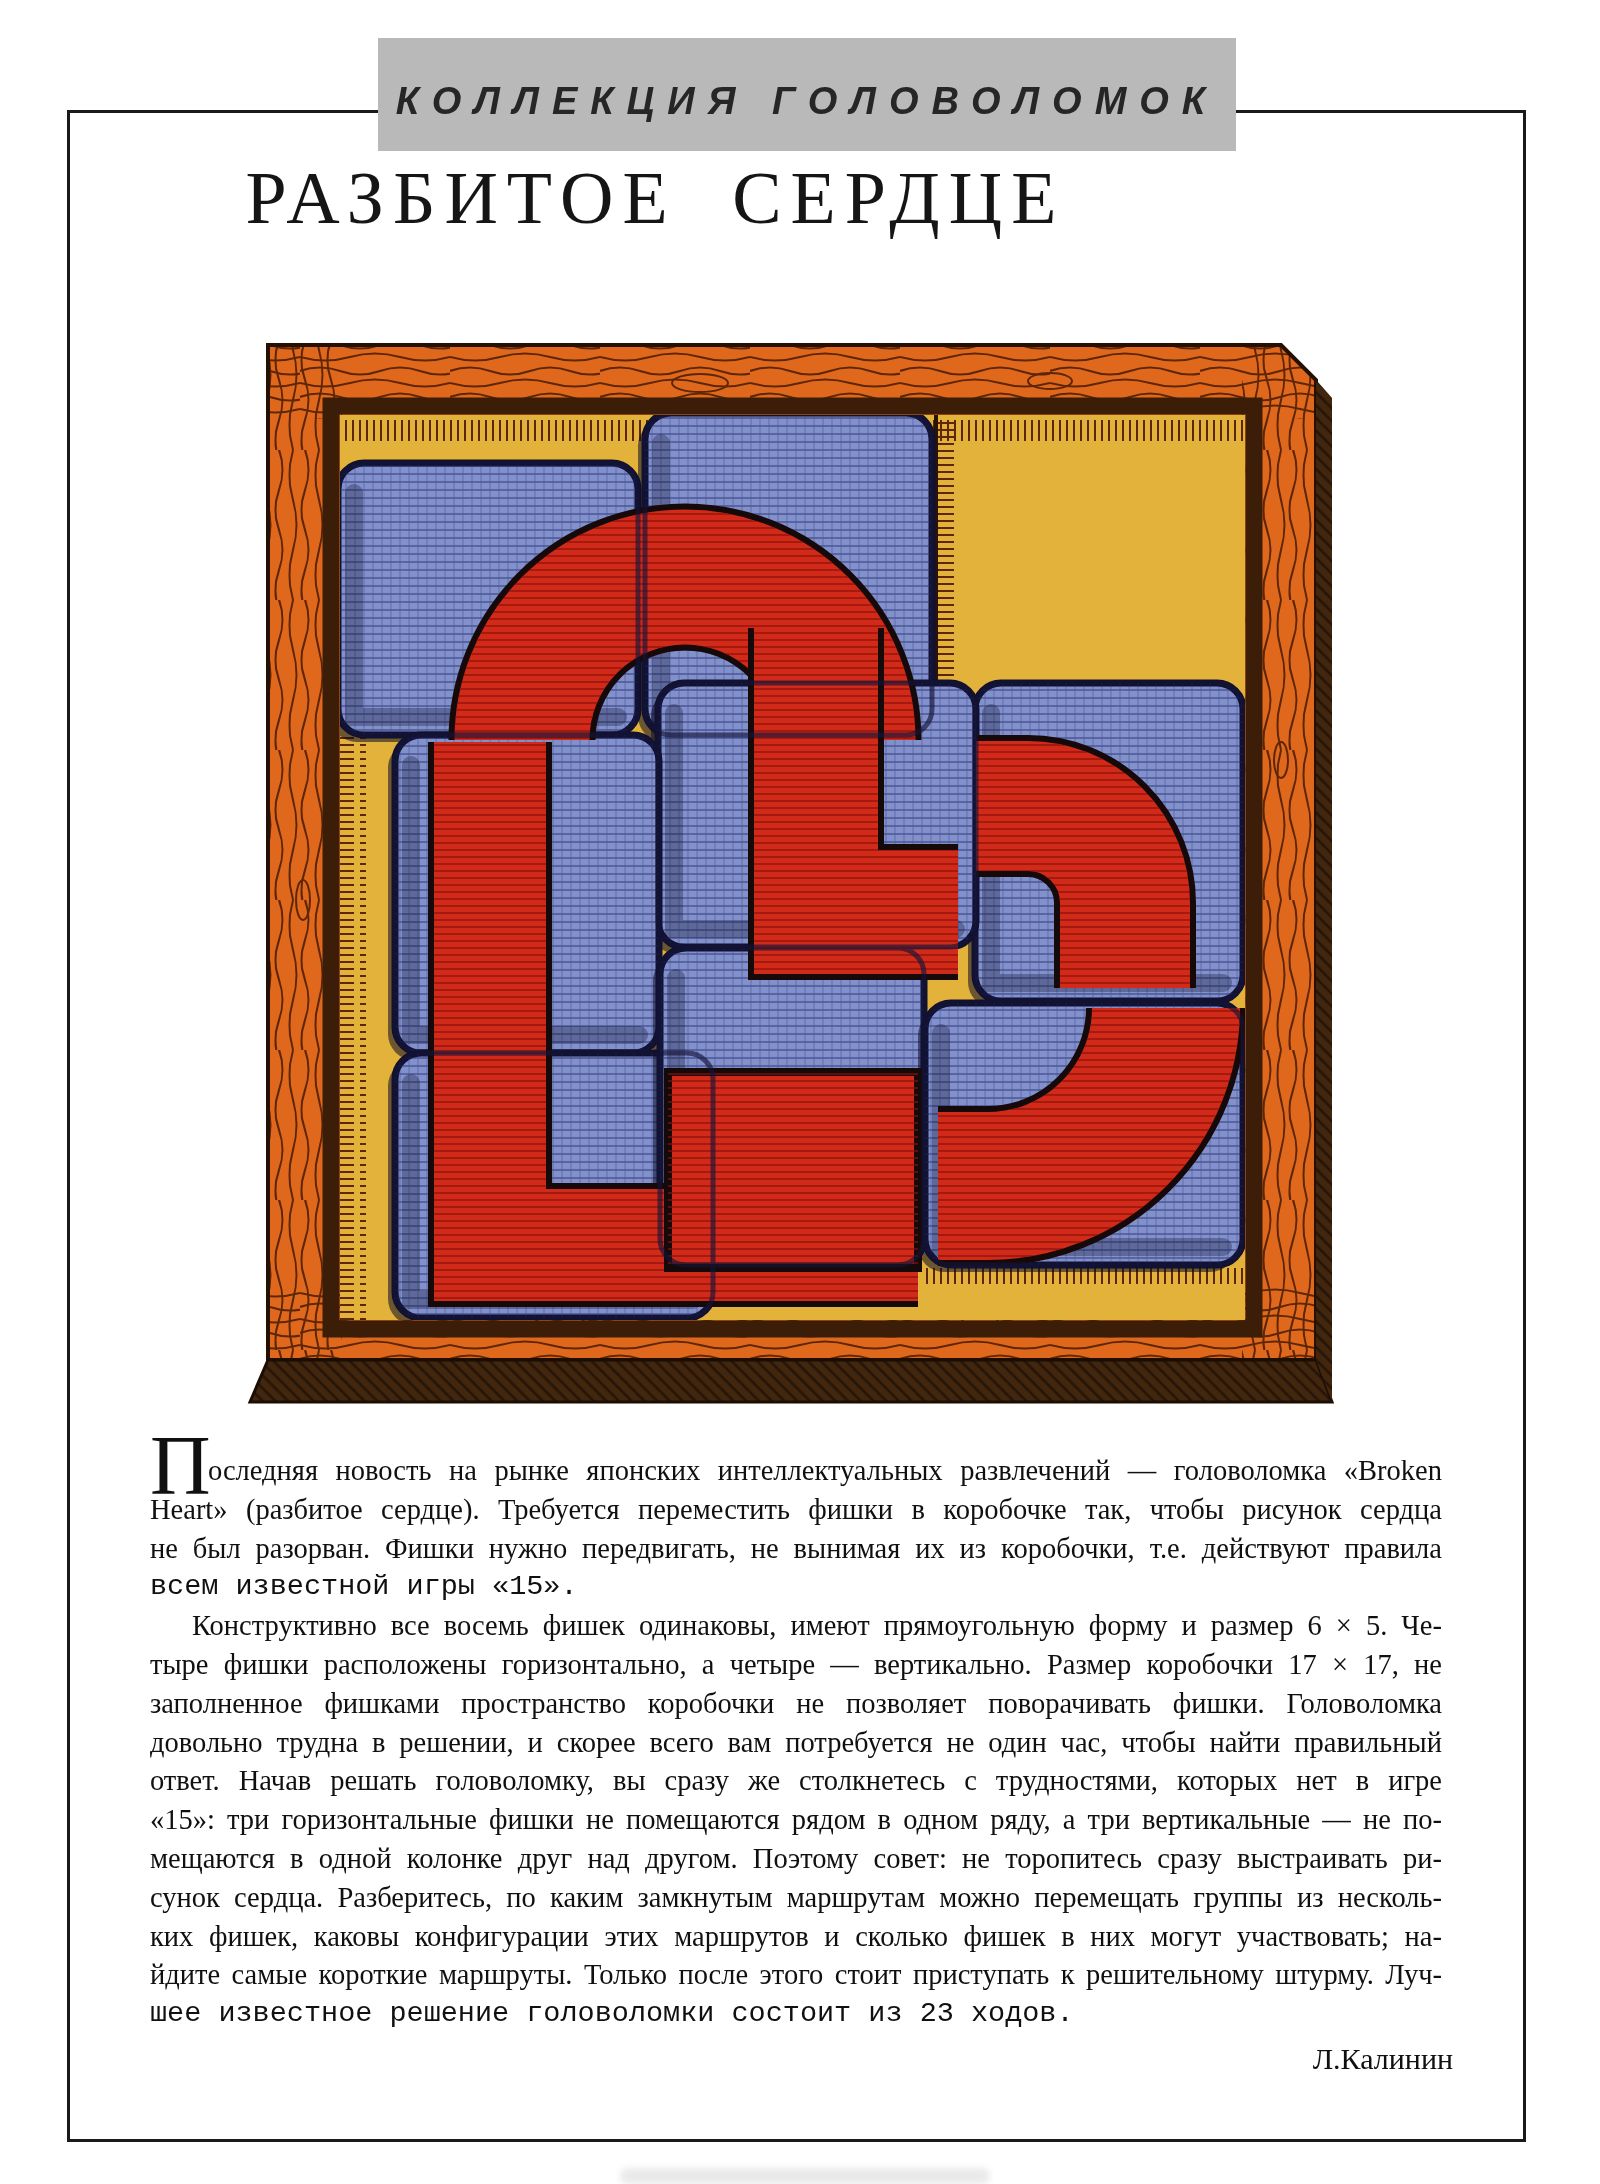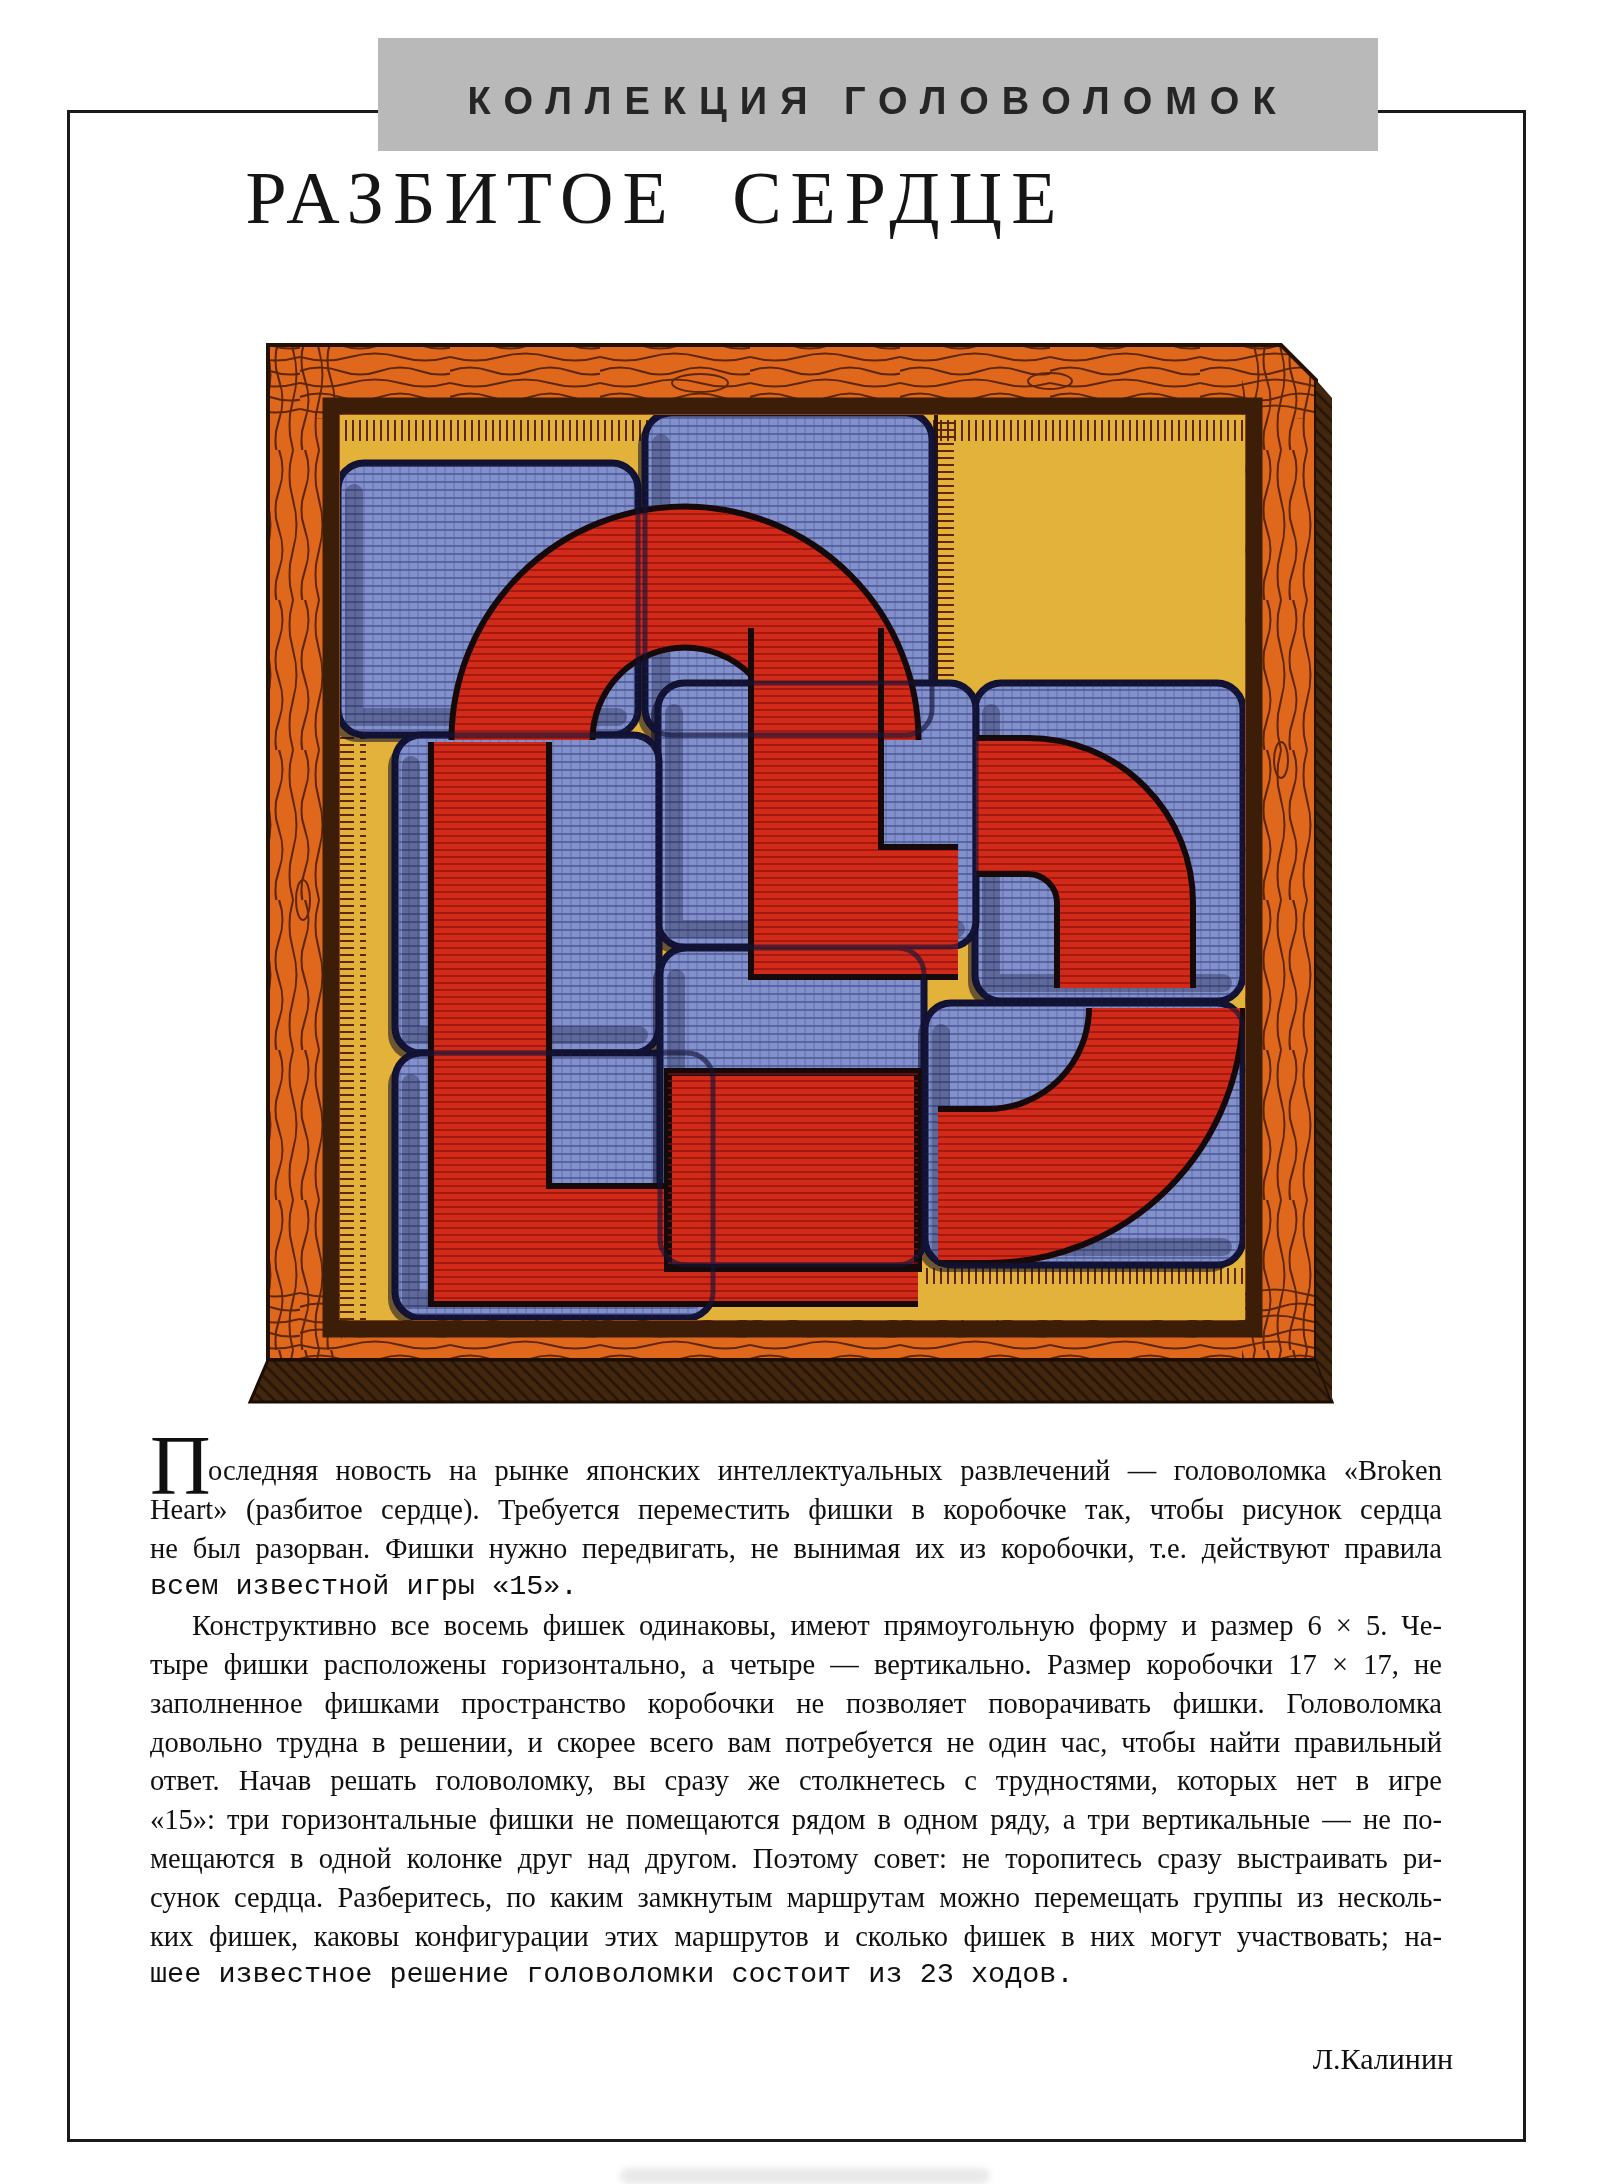--- a/index.html
+++ b/index.html
@@ -1,20 +1,20 @@
 <!DOCTYPE html>
 <html style="--c-frame: #e0681c; --c-grain: #5f2606; --c-lip: #3c1e08; --c-side: #42260e; --c-yellow: #e2b23a; --c-tile: #8290cb; --c-tile_edge: #10102e; --c-heart: #d22a18; --c-heart_hatch: #8a100a; --p-band_bg: #b9b9b9; --p-band_text: #262626; --p-border: #1a1a1a; --p-text: #141414;"><head>
 <meta charset="utf-8">
 <style>
   html,body{margin:0;padding:0;background:#ffffff;}
   body{width:1600px;height:2184px;position:relative;font-family:"Liberation Serif",serif;color:var(--p-text,#141414);overflow:hidden;}
 
   .page-border{position:absolute;left:67px;top:110px;width:1453px;height:2026px;border:3px solid var(--p-border,#1a1a1a);}
 
-  .band{position:absolute;left:378px;top:38px;width:1000px;height:113px;background:var(--p-band_bg,#b9b9b9);display:flex;align-items:center;justify-content:center;}
+  .band{position:absolute;left:378px;top:38px;width:858px;height:113px;background:var(--p-band_bg,#b9b9b9);display:flex;align-items:center;justify-content:center;font-style:italic;}
   .band .band-text{font-family:"Liberation Sans",sans-serif;font-weight:bold;font-size:38px;letter-spacing:13px;color:var(--p-band_text,#262626);padding-top:14px;white-space:nowrap;}
 
   .title{position:absolute;left:67px;top:156px;width:1177px;text-align:center;font-size:74px;letter-spacing:9px;word-spacing:28px;color:#151515;font-family:"Liberation Serif",serif;}
 
   .illu{position:absolute;left:235px;top:338px;width:1115px;height:1078px;}
 
   .bodytext{position:absolute;left:150px;top:1452px;width:1292px;font-size:28.5px;line-height:38.8px;color:#101010;}
   .line{text-align:justify;text-align-last:justify;white-space:nowrap;}
   .line.lastline{text-align-last:left;font-family:Liberation Mono, monospace;}
   .line.indent{padding-left:42px;}
@@ -213,18 +213,19 @@
 
   <div class="line indent">Конструктивно все восемь фишек одинаковы, имеют прямоугольную форму и размер 6 × 5. Че-</div>
   <div class="line">тыре фишки расположены горизонтально, а четыре — вертикально. Размер коробочки 17 × 17, не</div>
   <div class="line">заполненное фишками пространство коробочки не позволяет поворачивать фишки. Головоломка</div>
   <div class="line">довольно трудна в решении, и скорее всего вам потребуется не один час, чтобы найти правильный</div>
   <div class="line">ответ. Начав решать головоломку, вы сразу же столкнетесь с трудностями, которых нет в игре</div>
   <div class="line">«15»: три горизонтальные фишки не помещаются рядом в одном ряду, а три вертикальные — не по-</div>
   <div class="line">мещаются в одной колонке друг над другом. Поэтому совет: не торопитесь сразу выстраивать ри-</div>
   <div class="line">сунок сердца. Разберитесь, по каким замкнутым маршрутам можно перемещать группы из несколь-</div>
   <div class="line">ких фишек, каковы конфигурации этих маршрутов и сколько фишек в них могут участвовать; на-</div>
+  <div class="line">йдите самые короткие маршруты. Только после этого стоит приступать к решительному штурму. Луч-</div>
   <div class="line lastline">шее известное решение головоломки состоит из 23 ходов.</div>
 </div>
 
 <div class="signature">Л.Калинин</div>
 
 <div class="scan-artifact"></div>
 
 </body></html>

